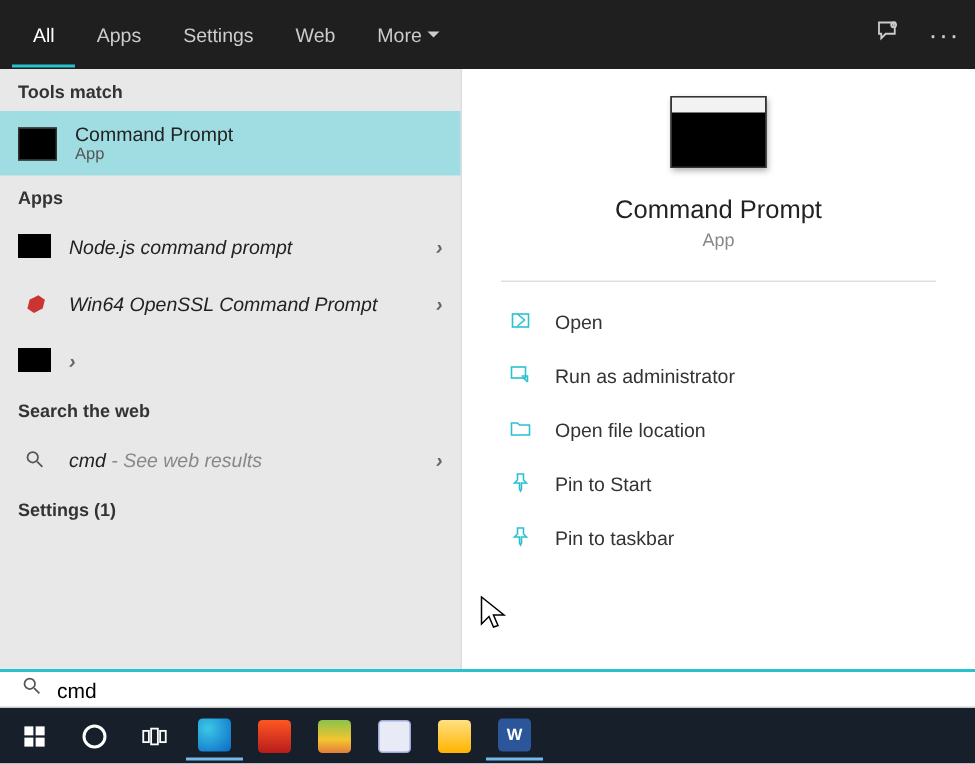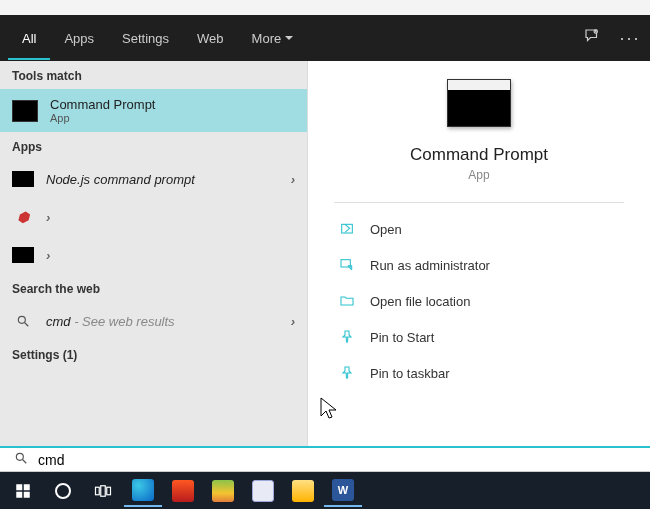--- a/index.html
+++ b/index.html
@@ -1,19 +1,19 @@
 <!DOCTYPE html>
 <html><head>
   <meta charset="utf-8">
   <style>
     * { box-sizing: border-box; margin: 0; padding: 0; font-family: "Segoe UI", -apple-system, sans-serif; }
     body { width: 650px; height: 509px; background: #f4f4f4; position: relative; overflow: hidden; }
     
     
-    .tab-bar { height: 46px; background: #1f1f1f; display: flex; align-items: center; padding: 0 8px; position: relative; margin-top: 15px; }
+    .tab-bar { height: 46px; background: #1f1f1f; display: flex; align-items: center; padding: 0 8px; position: relative; }
     .tab-item { color: #ccc; font-size: 13px; padding: 14px 14px 12px; cursor: pointer; border-bottom: 2px solid transparent; }
     .tab-item.active { color: #fff; border-bottom: 2px solid #2ac1cf; }
     .tab-more { display: flex; align-items: center; gap: 4px; }
     .tab-more .caret { width: 0; height: 0; border: 4px solid transparent; border-top-color: #ccc; margin-top: 4px; }
     .tab-right { position: absolute; right: 10px; display: flex; align-items: center; gap: 18px; color: #ccc; }
     .feedback-icon svg, .ellipsis-icon span { color: #ccc; }
     .ellipsis-icon { font-size: 18px; letter-spacing: 1px; }
     
     
     .main { display: flex; height: 400px; }
@@ -99,20 +99,21 @@
     <div class="section-header">Apps</div>
     <div class="list-item">
       <div class="icon-slot">
           <div class="black-box"></div>
         </div>
       <div class="label">Node.js command prompt</div>
       <div class="chevron">›</div>
     </div>
     <div class="list-item">
       <div class="icon-slot" style="font-size:14px;color:#c33;">⬢</div>
+      <div class="label">Win64 OpenSSL Command Prompt</div>
       <div class="chevron">›</div>
     </div>
     <div class="list-item">
       <div class="icon-slot">
           <div class="black-box"></div>
         </div>
       <div class="chevron">›</div>
     </div>
 
     <div class="section-header">Search the web</div>

